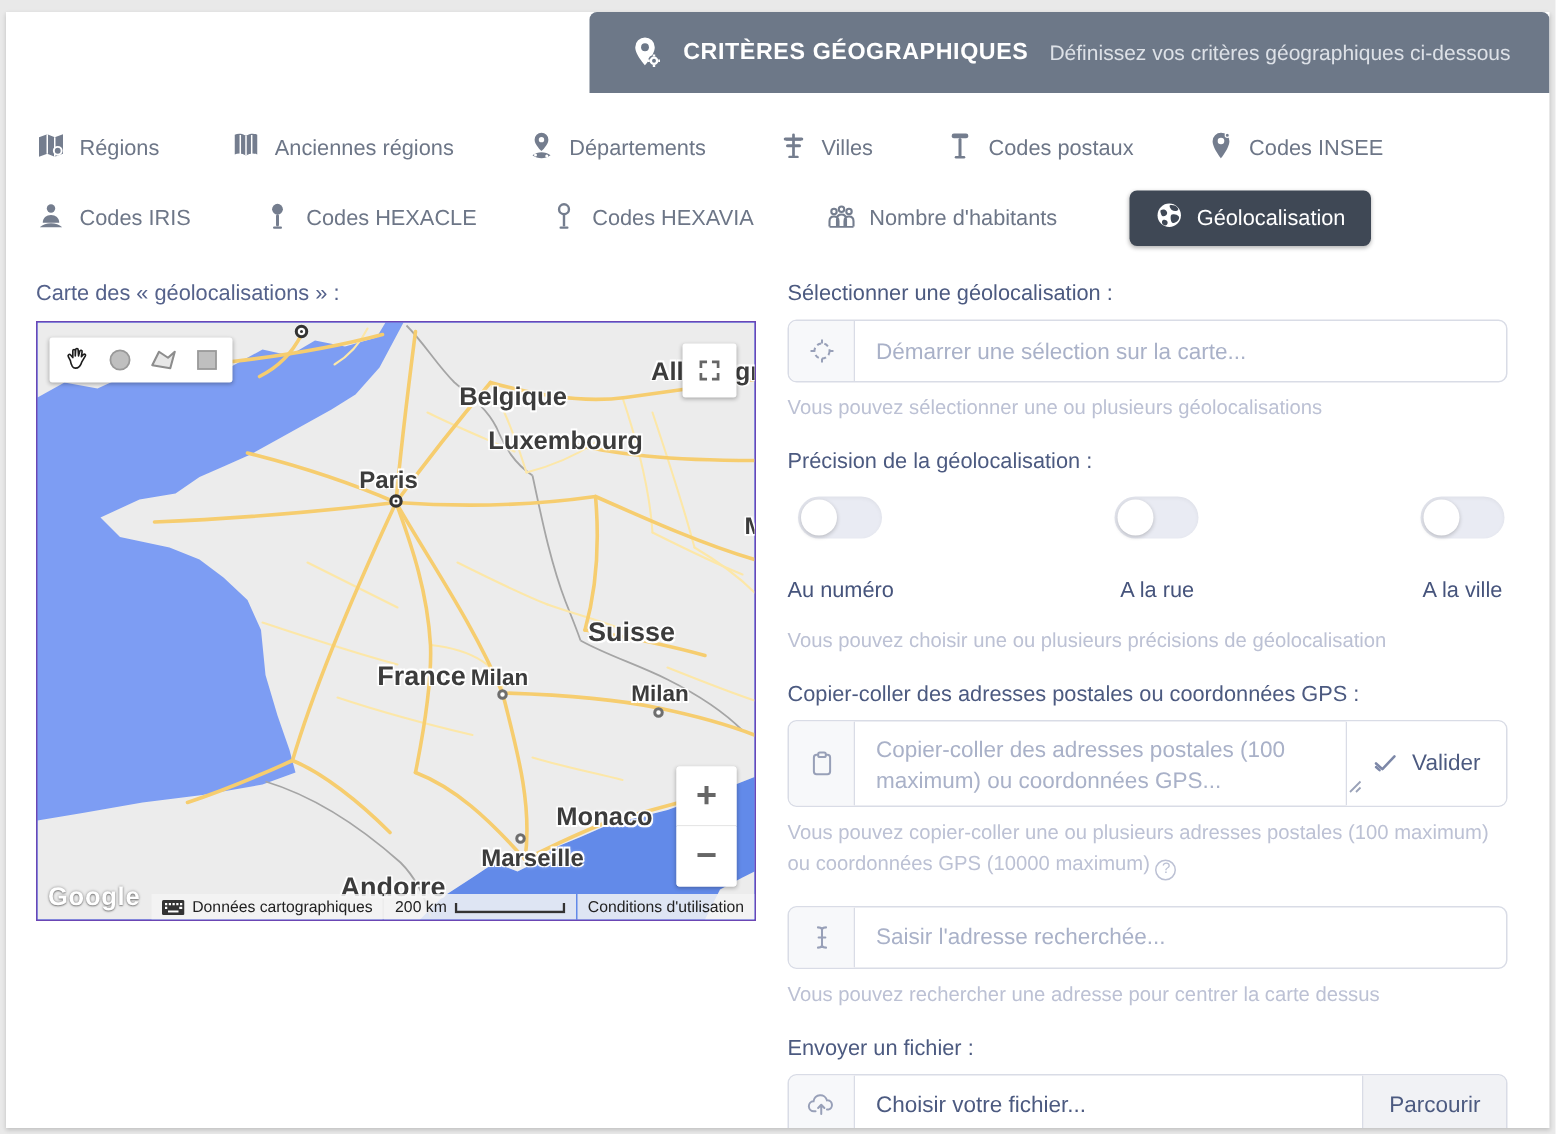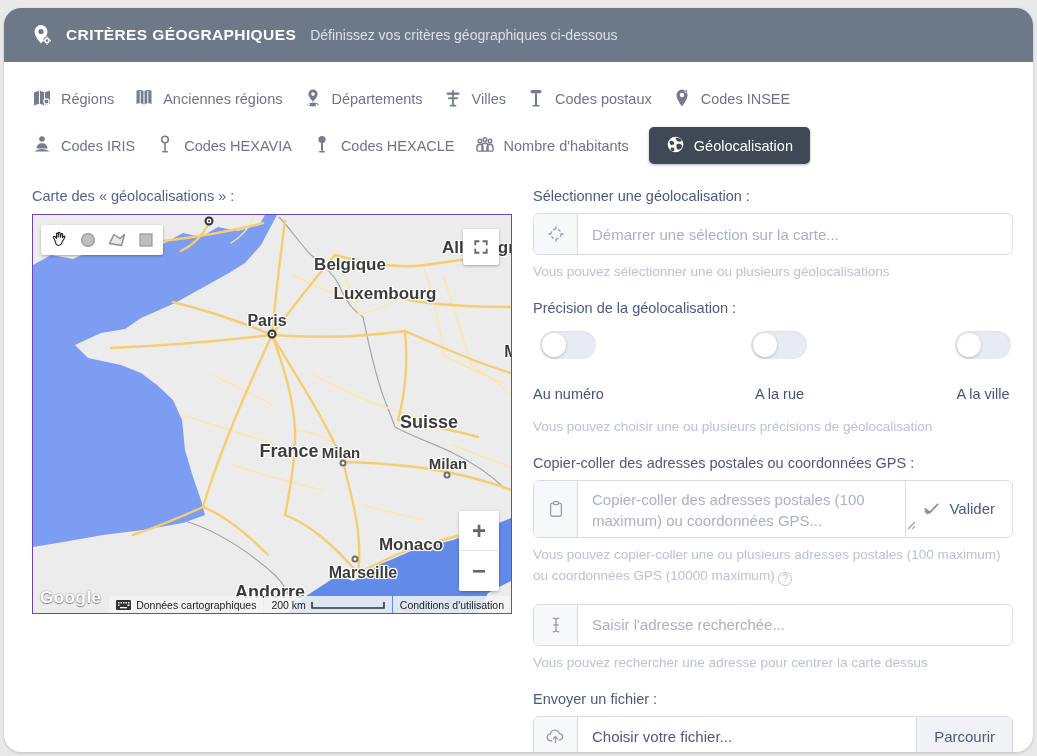--- a/index.html
+++ b/index.html
@@ -1,29 +1,29 @@
 <!DOCTYPE html>
 <html><head>
 <meta charset="utf-8">
 <style>
   * { margin:0; padding:0; box-sizing:border-box; }
   html,body { width:1037px; height:756px; }
   body { background:#e9e9e9; font-family:"Liberation Sans", sans-serif; }
   .page { width:1037px; height:756px; padding:8px 4px 4px; }
-  .panel { background:#fff; height:100%; border-radius:17px; box-shadow:0 1px 3px rgba(0,0,0,.18); display:flex; flex-direction:column; overflow:hidden; }
+  .panel { background:#fff; height:100%; border-radius:0; box-shadow:0 1px 3px rgba(0,0,0,.18); display:flex; flex-direction:column; overflow:hidden;align-items:flex-end; }
 
   
   .topbar { height:54px; background:#6d7888; flex:none; display:flex; align-items:center; padding:0 26px; border-radius:5px 5px 0 0; }
   .topbar .hicon { margin-right:12px; display:flex; }
   .topbar .title { color:#fff; font-weight:700; font-size:15.5px; letter-spacing:.4px; }
   .topbar .subtitle { color:#dde1e7; font-size:14px; margin-left:14px; }
 
   
   .content { flex:1; padding:22px 28px 0; overflow:hidden; }
-  .tab-row { display:flex; align-items:center; column-gap:20px; }
+  .tab-row { display:flex; align-items:center; column-gap:48px; }
   .tab-row.second { margin-top:13px; }
   .tab { display:flex; align-items:center; gap:9px; color:#6d7687; font-size:14.5px; height:30px; cursor:pointer; white-space:nowrap; }
   .tab svg { flex:none; }
   .tab.active { background:#3f4855; color:#fff; border-radius:5px; padding:0 17px; height:37px; box-shadow:0 1px 3px rgba(0,0,0,.3); }
 
   
   .main { display:flex; margin-top:24px; }
   .left { width:480px; flex:none; }
   .caption { color:#55628b; font-size:14.5px; margin-bottom:10px; }
   .right { width:480px; flex:none; margin-left:21px; }
@@ -152,33 +152,33 @@
         <div class="tab">
           <span><svg width="20" height="20" viewBox="0 0 20 20">
                 <circle cx="10" cy="5" r="2.8" fill="#747d8e"></circle>
                 <path d="M4.5 14.5c0-3.2 2.4-5.2 5.5-5.2s5.5 2 5.5 5.2Z" fill="#747d8e"></path>
                 <path d="M2.5 17.5c2-1.8 4.6-2.6 7.5-2.6s5.5.8 7.5 2.6Z" fill="#747d8e"></path>
               </svg></span>
           <span>Codes IRIS</span>
         </div>
         <div class="tab">
           <span><svg width="20" height="20" viewBox="0 0 20 20">
+                <circle cx="10" cy="5.5" r="3.6" fill="#747d8e"></circle>
+                <rect x="9" y="8.8" width="2" height="8.2" rx="1" fill="#747d8e"></rect>
+                <rect x="7" y="17" width="6" height="1.5" rx=".75" fill="#747d8e"></rect>
+              </svg></span>
+          <span>Codes HEXACLE</span>
+        </div>
+        <div class="tab">
+          <span><svg width="20" height="20" viewBox="0 0 20 20">
                 <circle cx="10" cy="5.5" r="3.3" fill="none" stroke="#747d8e" stroke-width="1.6"></circle>
                 <rect x="9.2" y="8.8" width="1.6" height="8.2" rx=".8" fill="#747d8e"></rect>
                 <rect x="7" y="17" width="6" height="1.5" rx=".75" fill="#747d8e"></rect>
               </svg></span>
           <span>Codes HEXAVIA</span>
-        </div>
-        <div class="tab">
-          <span><svg width="20" height="20" viewBox="0 0 20 20">
-                <circle cx="10" cy="5.5" r="3.6" fill="#747d8e"></circle>
-                <rect x="9" y="8.8" width="2" height="8.2" rx="1" fill="#747d8e"></rect>
-                <rect x="7" y="17" width="6" height="1.5" rx=".75" fill="#747d8e"></rect>
-              </svg></span>
-          <span>Codes HEXACLE</span>
         </div>
         <div class="tab">
           <span><svg width="20" height="20" viewBox="0 0 20 20" fill="none" stroke="#747d8e" stroke-width="1.4">
                 <circle cx="5" cy="7" r="1.8"></circle>
                 <circle cx="10" cy="5.5" r="1.8"></circle>
                 <circle cx="15" cy="7" r="1.8"></circle>
                 <path d="M2 17v-3.5c0-2 1.3-3.2 3-3.2s3 1.2 3 3.2V17M7 17v-4.8c0-2 1.3-3.2 3-3.2s3 1.2 3 3.2V17M12 17v-3.5c0-2 1.3-3.2 3-3.2s3 1.2 3 3.2V17"></path>
                 <path d="M2 17.2h16" stroke-width="1.2"></path>
               </svg></span>
           <span>Nombre d'habitants</span>

